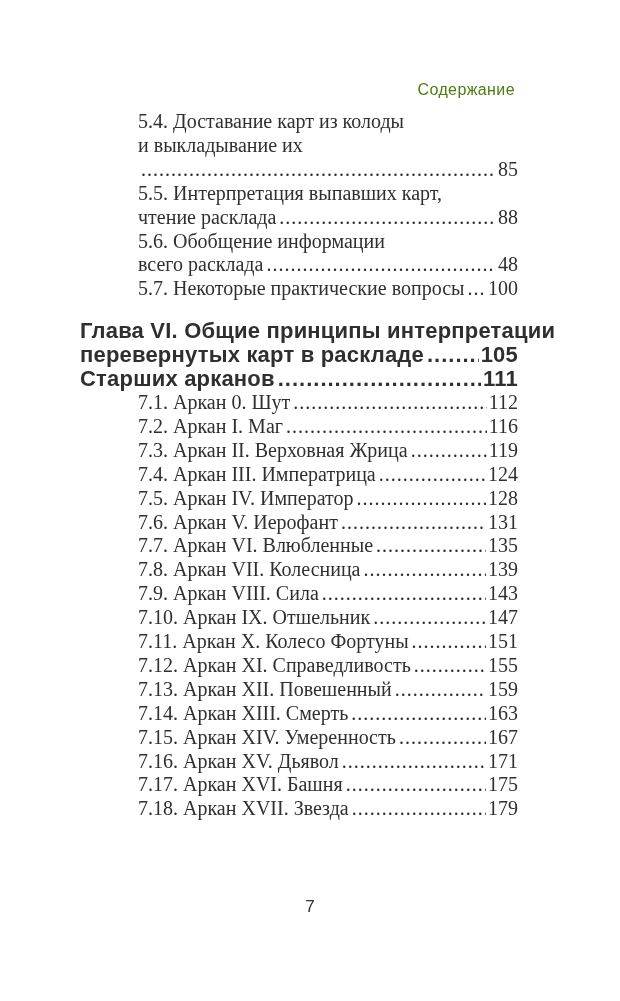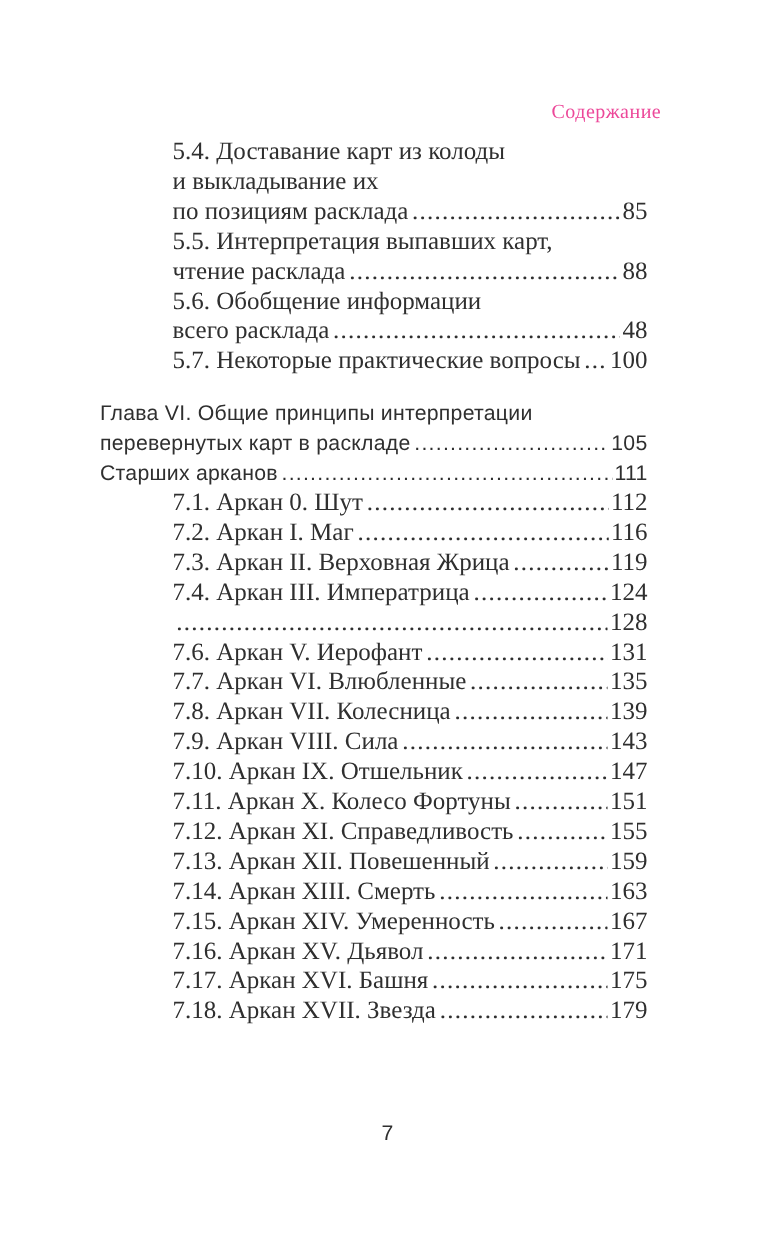--- a/index.html
+++ b/index.html
@@ -10,45 +10,45 @@
   }
   .page {
     position: relative;
     width: 620px; height: 1001px;
     background: #ffffff;
     color: #2f2f2f;
     overflow: hidden;
   }
   .running-head {
     position: absolute;
-    top: 81px; right: 91px;
-    font-family: Liberation Serif, serif;
+    top: 81px; right: 105px;
+    font-family: Liberation Sans, sans-serif;
     font-size: 16px;
-    color: #ec4899;
+    color: #4d7c0f;
     letter-spacing: 0.4px;
   }
   .toc {
     position: absolute;
     left: 80px; top: 110px;
     width: 438px;
   }
   .row {
     display: flex;
     align-items: baseline;
     font-size: 20px;
     line-height: 23.9px;
     color: #2f2f2f;
     font-family: Liberation Serif, serif;
   }
   .row .txt { white-space: nowrap; flex: 0 1 auto; }
   .row.item { padding-left: 58px; }
   .row.chapter {
     font-family: "Liberation Sans", sans-serif;
-    font-weight: normal;
-    font-size: 17px;
+    font-weight: bold;
+    font-size: 22px;
     letter-spacing: 0.2px;
   }
   .row.gap { margin-top: 18px; }
   .dots {
     flex: 1 1 auto;
     min-width: 0;
     overflow: hidden;
     white-space: nowrap;
     margin: 0 2px 0 3px;
   }
@@ -76,21 +76,20 @@
   <div class="toc">
       <div class="row item">
     <span class="txt">5.4. Доставание карт из колоды</span>
 
   </div>
       <div class="row item">
     <span class="txt">и выкладывание их</span>
 
   </div>
       <div class="row item">
-    <span class="txt">по позициям расклада</span>
     <span class="dots"></span>
     <span class="pg">85</span>
   </div>
       <div class="row item">
     <span class="txt">5.5. Интерпретация выпавших карт,</span>
 
   </div>
       <div class="row item">
     <span class="txt">чтение расклада</span>
     <span class="dots"></span>
@@ -138,20 +137,21 @@
     <span class="txt">7.3. Аркан II. Верховная Жрица</span>
     <span class="dots"></span>
     <span class="pg">119</span>
   </div>
       <div class="row item">
     <span class="txt">7.4. Аркан III. Императрица</span>
     <span class="dots"></span>
     <span class="pg">124</span>
   </div>
       <div class="row item">
+    <span class="txt">7.5. Аркан IV. Император</span>
     <span class="dots"></span>
     <span class="pg">128</span>
   </div>
       <div class="row item">
     <span class="txt">7.6. Аркан V. Иерофант</span>
     <span class="dots"></span>
     <span class="pg">131</span>
   </div>
       <div class="row item">
     <span class="txt">7.7. Аркан VI. Влюбленные</span>

